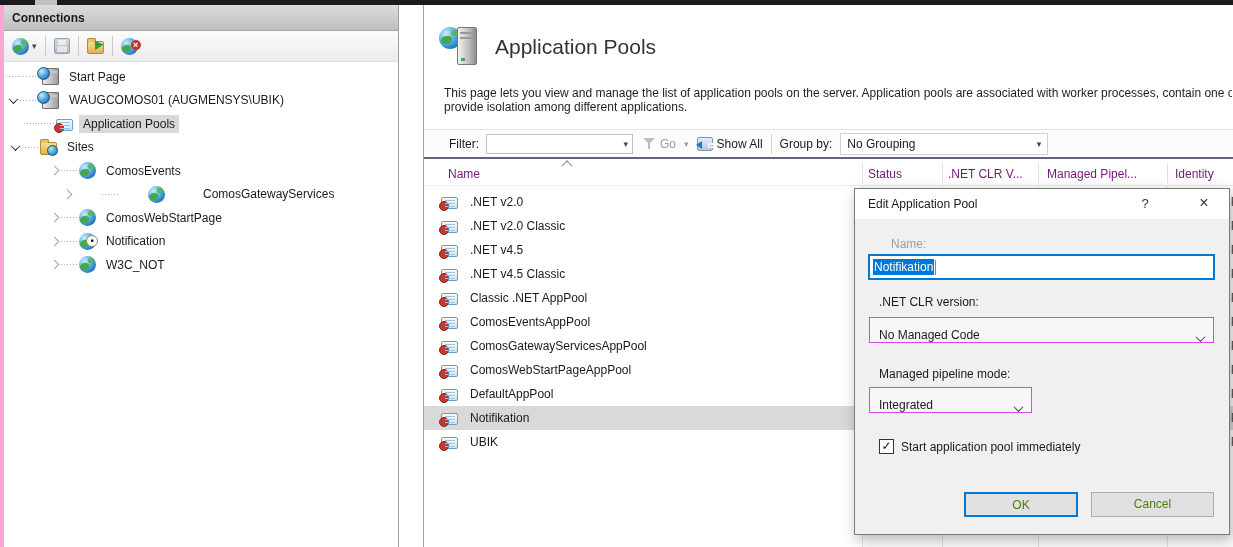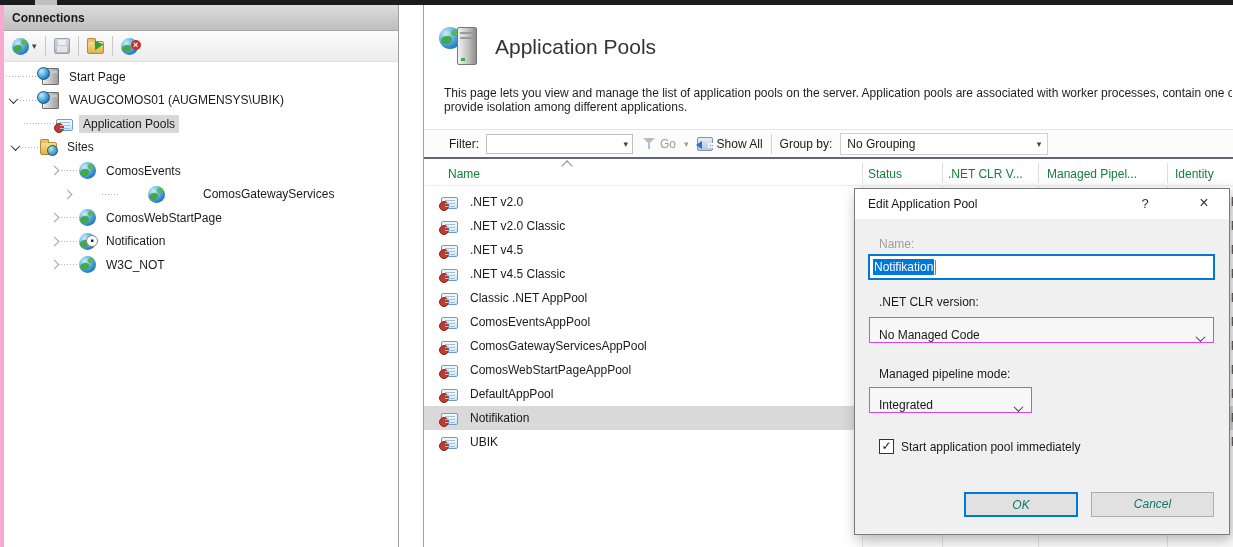--- a/index.html
+++ b/index.html
@@ -127,21 +127,21 @@
     background:#fff; box-shadow:3px 0 0 #fff, 0 -3px 0 #fff, 3px -3px 0 #fff; }
   .vsep { width:1px; height:20px; background:#d8d2c2; margin:0 8px; }
   #group-combo { width:208px; height:22px; background:#fff; border:1px solid #d0d0d0; margin-left:8px;
     display:flex; align-items:center; padding:0 6px; }
   #group-combo .lbl { flex:1; }
   #filter-dark-line { position:absolute; left:0; top:152px; width:810px; height:2px; background:#63637b; }
 
   
   #col-header { position:absolute; left:0; top:155px; width:810px; height:26px; background:#fff;
     border-bottom:1px solid #ededed; }
-  .col-label { position:absolute; top:7px; color:#15803d; }
+  .col-label { position:absolute; top:7px; color:#701a75; }
   .col-sep { position:absolute; top:3px; width:1px; height:20px; background:#dfdfdf; }
   #sort-caret { position:absolute; left:139px; top:2px; width:8px; height:8px;
     border-left:1.2px solid #8a8a8a; border-top:1.2px solid #8a8a8a; transform:rotate(45deg); }
 
   
   .gridline { position:absolute; top:181px; bottom:0; width:1px; background:#dde6f0; }
   .list-row { position:absolute; left:0; width:810px; height:24px; display:flex; align-items:center;
     padding-left:17px; white-space:nowrap; }
   .list-row.selected { background:#d9d9d9; }
   .list-row .name { margin-left:6px; }
@@ -165,21 +165,21 @@
   #dlg-name-input .cursor { width:1px; height:15px; background:#c97a00; margin-left:1px; }
   .dlg-combo { position:absolute; left:14px; height:26px; background:#f7f7f7; border:1px solid #d946ef;
     display:flex; align-items:flex-end; padding:0 9px; }
   .dlg-combo .lbl { flex:1; }
   .thin-chev { width:7px; height:7px; border-right:1.4px solid #444; border-bottom:1.4px solid #444;
     transform:rotate(45deg) translate(-1px,-1px); }
   #dlg-check-row { position:absolute; left:24px; top:250px; display:flex; align-items:center; gap:7px; }
   #dlg-checkbox { width:15px; height:15px; background:#fff; border:1px solid #333; text-align:center;
     line-height:13px; font-size:12px; color:#1a1a1a; }
   .dlg-btn { position:absolute; top:303px; height:25px; background:#e1e1e1; text-align:center;
-    line-height:22px; color:#0f766e;font-style:italic; }
+    line-height:22px; color:#4d7c0f; }
   #dlg-ok { left:109px; width:114px; border:2px solid #0078d7; }
   #dlg-cancel { left:236px; width:123px; border:1px solid #adadad; line-height:23px; }
 </style>
 </head>
 <body>
 
 <div class="abs" id="top-strip"></div>
 <div class="abs" id="top-tab"></div>
 
 <div class="abs" id="left-panel">
@@ -381,21 +381,21 @@
     </div>
   </div>
 
 <div class="abs" id="dialog">
   <div id="dlg-titlebar">
     <span id="dlg-title">Edit Application Pool</span>
   </div>
   <span class="abs" id="dlg-help">?</span>
   <span class="abs" id="dlg-close">×</span>
 
-  <span class="dlg-label disabled" style="top:48px;">Name:</span>
+  <span class="dlg-label disabled" style="top:48px;margin-left:12px;">Name:</span>
   <div class="abs" id="dlg-name-input">
     <span class="seltext">Notifikation</span>
     <span class="cursor"></span>
   </div>
 
   <span class="dlg-label" style="top:106px;">.NET CLR version:</span>
   <div class="dlg-combo" style="top:128px; width:345px;">
     <span class="lbl">No Managed Code</span>
     <span class="thin-chev"></span>
   </div>

